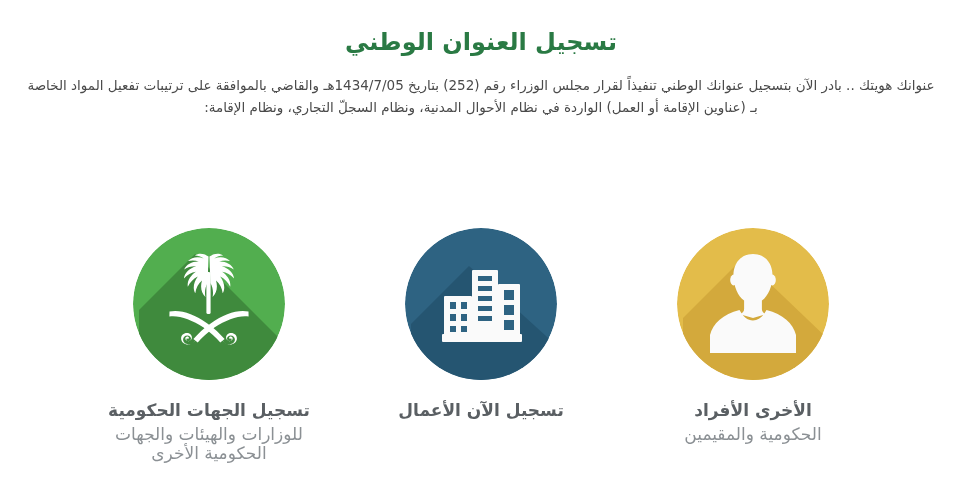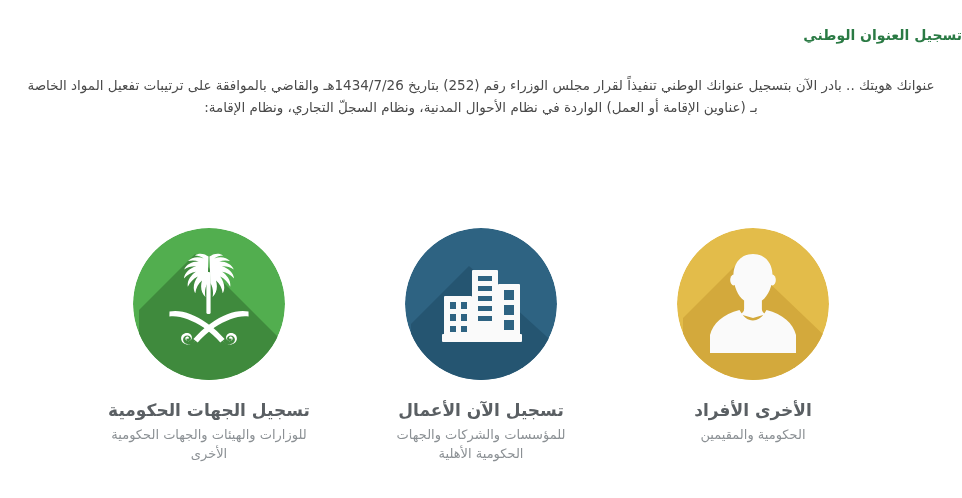--- a/index.html
+++ b/index.html
@@ -22,23 +22,23 @@
     height: 498px;
     background: #ffffff;
   }
 
   
   .page-title {
     position: absolute;
     top: 12px;
     left: 0;
     right: 0;
-    text-align: right;
+    text-align: center;
     color: #2a7a44;
-    font-size: 14px;
+    font-size: 24px;
     font-weight: bold;
     line-height: 28px;
     letter-spacing: 0;
   }
 
   .intro-paragraph {
     position: absolute;
     top: 60px;
     left: 22px;
     right: 22px;
@@ -89,34 +89,34 @@
   .card-title {
     margin-top: 18px;
     font-size: 17px;
     font-weight: bold;
     color: #5a5f63;
     line-height: 24px;
   }
 
   .card-subtitle {
     margin-top: 3px;
-    font-size: 13px;
+    font-size: 17px;
     color: #8b9094;
     line-height: 19px;
     max-width: 210px;
   }
 </style>
 </head>
 <body>
 
 <div class="page">
 
   <h1 class="page-title">تسجيل العنوان الوطني</h1>
 
-  <p class="intro-paragraph">عنوانك هويتك .. بادر الآن بتسجيل عنوانك الوطني تنفيذاً لقرار مجلس الوزراء رقم (252) بتاريخ 1434/7/26هـ والقاضي بالموافقة على ترتيبات تفعيل المواد الخاصة بـ (عناوين الإقامة أو العمل) الواردة في نظام الأحوال المدنية، ونظام السجلّ التجاري، ونظام الإقامة:</p>
+  <p class="intro-paragraph">عنوانك هويتك .. بادر الآن بتسجيل عنوانك الوطني تنفيذاً لقرار مجلس الوزراء رقم (252) بتاريخ 1434/7/05هـ والقاضي بالموافقة على ترتيبات تفعيل المواد الخاصة بـ (عناوين الإقامة أو العمل) الواردة في نظام الأحوال المدنية، ونظام السجلّ التجاري، ونظام الإقامة:</p>
 
   <div class="cards">
 
     <div class="card">
       <span class="card-icon">
         <svg class="glyph" viewBox="0 0 152 152" xmlns="http://www.w3.org/2000/svg" aria-hidden="true">
           <circle cx="76" cy="76" r="76" fill="#52ae4f"></circle>
 
           <path d="M62 26 L6 82 L6 152 L152 152 L152 116 Z" fill="#3f8a3d"></path>
           <g fill="#ffffff">
@@ -169,21 +169,20 @@
             <rect x="45" y="98" width="6" height="6"></rect>
             <rect x="56" y="98" width="6" height="6"></rect>
 
             <rect x="99" y="62" width="10" height="10"></rect>
             <rect x="99" y="77" width="10" height="10"></rect>
             <rect x="99" y="92" width="10" height="10"></rect>
           </g>
         </svg>
       </span>
       <div class="card-title">تسجيل الآن الأعمال</div>
-      <div class="card-subtitle">للمؤسسات والشركات والجهات الحكومية الأهلية</div>
     </div>
 
     <div class="card">
       <span class="card-icon">
         <svg class="glyph" viewBox="0 0 152 152" xmlns="http://www.w3.org/2000/svg" aria-hidden="true">
           <circle cx="76" cy="76" r="76" fill="#e3bc4a"></circle>
           <path d="M66 30 L6 90 L6 152 L152 152 L152 112 Z" fill="#d3a93c"></path>
           <g fill="#fafafa">
 
             <path d="M76 26 c-11.5 0 -19.5 8.5 -19.5 21.5 c0 5 1.1 10.5 3 15 c1.9 4.4 4.6 8 7.6 10.1 l0 8.4 c0 2.4 -1.4 4.2 -4.2 5.2 L76 90 l13.1 -3.8 c-2.8 -1 -4.2 -2.8 -4.2 -5.2 l0 -8.4 c3 -2.1 5.7 -5.7 7.6 -10.1 c1.9 -4.5 3 -10 3 -15 C95.5 34.5 87.5 26 76 26 Z"></path>

